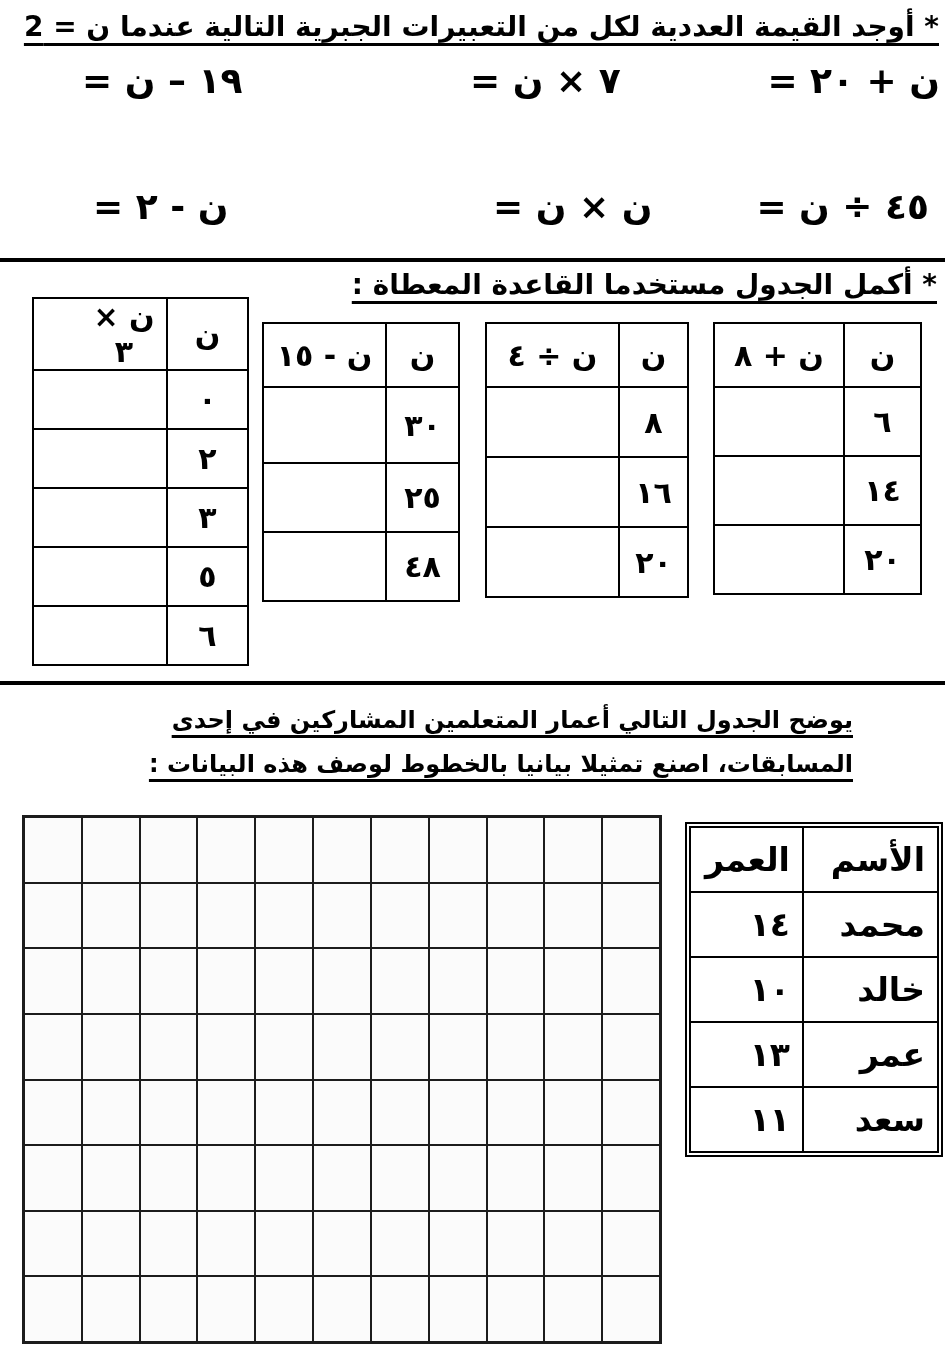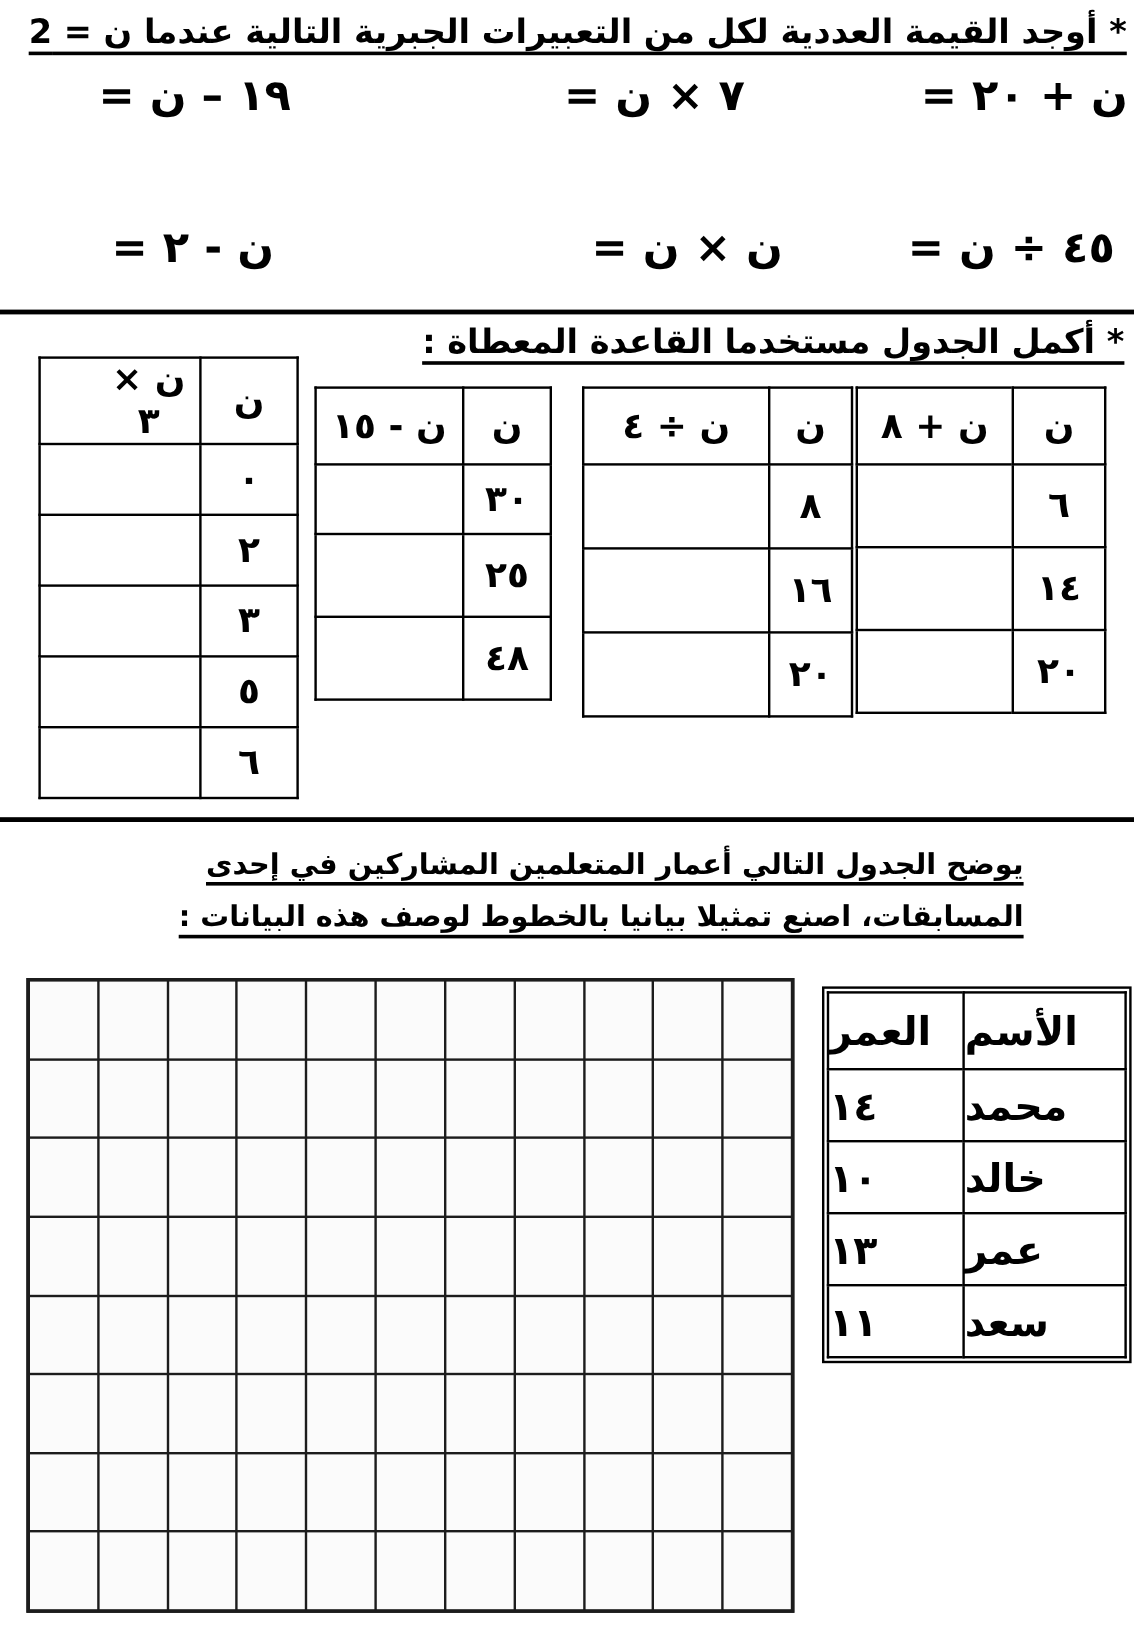--- a/index.html
+++ b/index.html
@@ -30,22 +30,22 @@
     display:grid; gap:2px; background:#1c1c1c; border:3px solid #1c1c1c;
   }
   #graph-grid .gcell { background:#fbfbfb; }
 
   #students-table-wrap {
     position:absolute; left:685px; top:822px; width:258px;
     border:2.5px solid #000; padding:2px; background:#fff;
   }
   #students-table { width:100%; border-collapse:collapse; table-layout:fixed; }
   #students-table td, #students-table th {
-    border:2px solid #000; text-align:left; vertical-align:middle;
-    font-size:33px; font-weight:700; padding:0;
+    border:2px solid #000; text-align:right; vertical-align:middle;
+    font-size:33px; font-weight:700; padding:12px;
   }
   #students-table th { height:64px; }
   #students-table td { height:60px; }
   .col-name { width:134px; }
   .col-age  { width:112px; }
 </style>
 </head>
 <body>
 
 <div id="sec1-title" class="sec-title underlined">* أوجد القيمة العددية لكل من التعبيرات الجبرية التالية عندما ن = 2</div>
@@ -80,21 +80,21 @@
         <td>٢٠</td>
         <td></td>
       </tr>
 </tbody>
   </table>
 
 <table class="rule-table" style="left:485px; top:322px; width:202px;">
   <tbody>
       <tr style="height:64px;">
     <th style="width:69px;">ن</th>
-    <th style="width:155px;">ن ÷ ٤</th>
+    <th style="width:133px;">ن ÷ ٤</th>
   </tr>
   <tr style="height:70px;">
         <td>٨</td>
         <td></td>
       </tr>
   <tr style="height:70px;">
         <td>١٦</td>
         <td></td>
       </tr>
   <tr style="height:70px;">
@@ -103,21 +103,21 @@
       </tr>
 </tbody>
   </table>
 
 <table class="rule-table" style="left:262px; top:322px; width:196px;">
   <tbody>
       <tr style="height:64px;">
     <th style="width:73px;">ن</th>
     <th style="width:123px;">ن - ١٥</th>
   </tr>
-  <tr style="height:58px;">
+  <tr style="height:76px;">
         <td>٣٠</td>
         <td></td>
       </tr>
   <tr style="height:69px;padding-left:29px;">
         <td>٢٥</td>
         <td></td>
       </tr>
   <tr style="height:69px;">
         <td>٤٨</td>
         <td></td>

